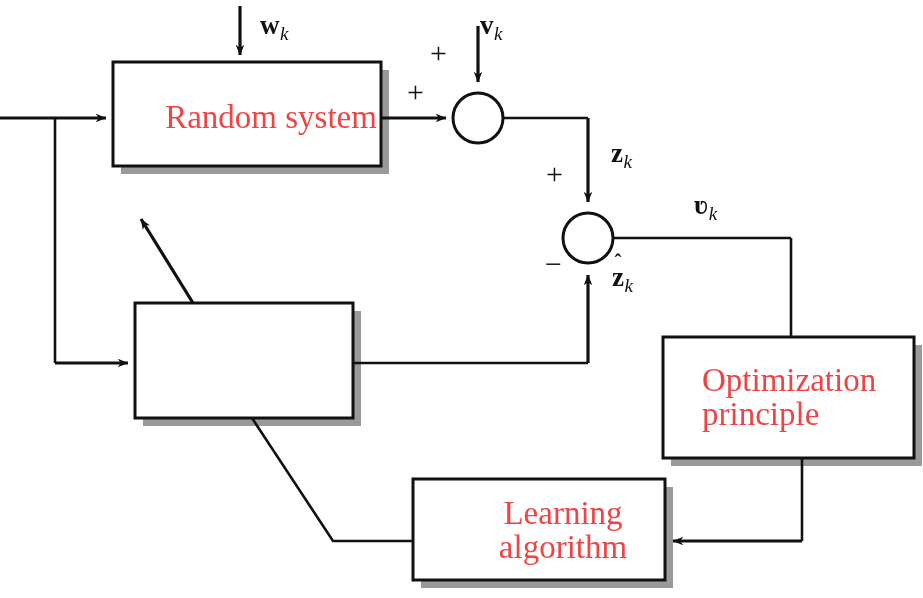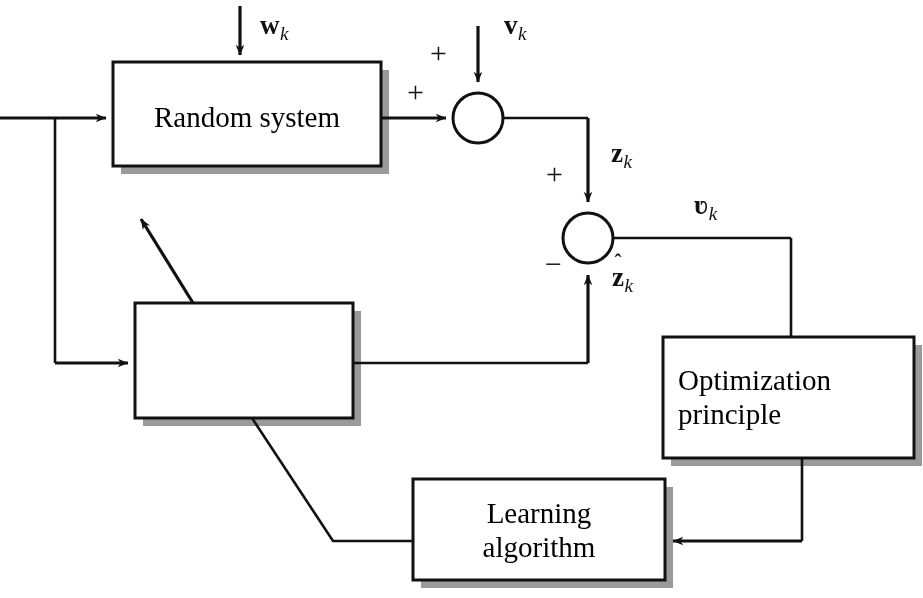--- a/index.html
+++ b/index.html
@@ -17,26 +17,27 @@
   }
   #diagram-svg {
     position: absolute;
     left: 0;
     top: 0;
     width: 923px;
     height: 598px;
   }
   .blk-label {
     position: absolute;
-    color: #000000;
+    color: #ef4444;
     font-family: "Liberation Serif", "DejaVu Serif", serif;
-    font-size: 29px;
+    font-size: 33px;
     line-height: 34px;
     white-space: pre-line;
     pointer-events: none;
+    margin-left: 24px;
   }
   .blk-label.centered {
     text-align: center;
   }
   .blk-label.leftal {
     text-align: left;
   }
   .sym {
     position: absolute;
     color: #111111;
@@ -144,21 +145,21 @@
   <div class="blk-label centered" style="left:413px; top:496px; width:252px;">Learning
 algorithm</div>
 
   <div class="blk-label leftal" style="left:678px; top:363px; width:236px;">Optimization
 principle</div>
 
   <div class="sym" style="left:260px; top:12px;">
     <span class="bd">w</span><span class="sub">k</span>
   </div>
 
-  <div class="sym" style="left:504px; top:12px;">
+  <div class="sym" style="left:480px; top:12px;">
     <span class="bd">v</span><span class="sub">k</span>
   </div>
 
   <div class="sym" style="left:611px; top:140px;">
     <span class="bd">z</span><span class="sub">k</span>
   </div>
 
   <div class="sym" style="left:694px; top:192px;text-align:center;">
     <span class="bd">ʋ</span><span class="sub">k</span>
   </div>

